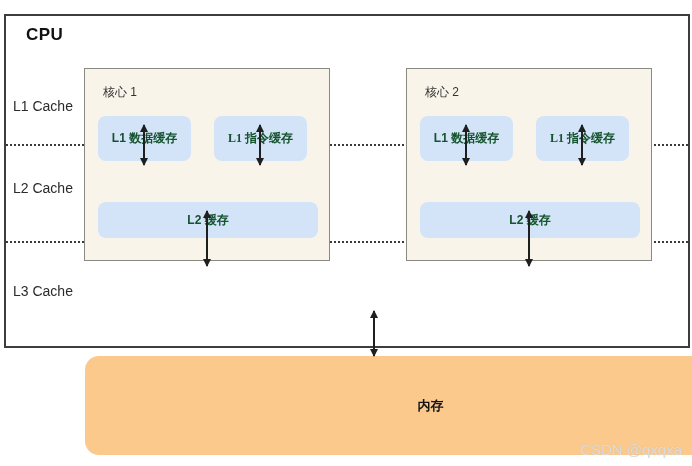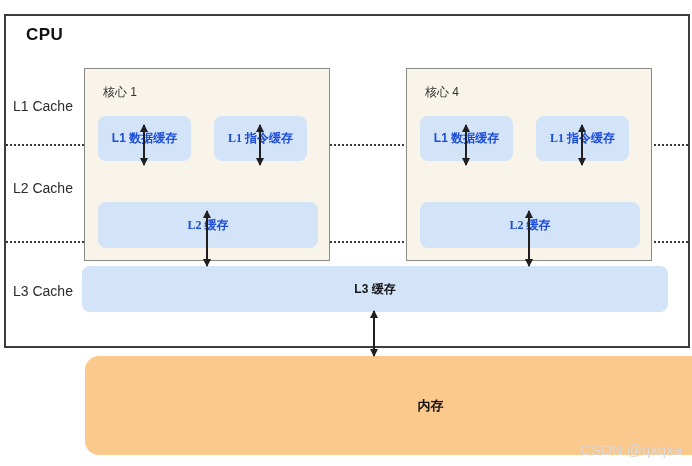--- a/index.html
+++ b/index.html
@@ -41,26 +41,26 @@
     background:var(--core-bg);border:1px solid var(--core-border);margin-top:36px;
   }
   .core-label{
     position:absolute;left:18px;top:15px;
     font-size:12px;color:#333;
   }
 
   .cache-box{
     position:absolute;border-radius:8px;background:var(--cache-bg);
     display:flex;align-items:center;justify-content:center;
-    font-size:12px;font-weight:700;color:#1d4ed8;white-space:nowrap;
+    font-size:12px;font-weight:700;color:#14532d;white-space:nowrap;
   }
   .l1-box{top:47px;width:93px;height:45px;}
   .l1-data{left:13px;}
   .l1-instr{left:129px;font-family:Liberation Serif, serif;}
-  .l2-box{left:13px;top:133px;width:220px;height:46px;font-family:Liberation Serif, serif;}
+  .l2-box{left:13px;top:133px;width:220px;height:36px;}
 
   .l3-box{
     position:absolute;left:82px;top:266px;width:586px;height:46px;
     border-radius:8px;background:var(--cache-bg);
     display:flex;align-items:center;justify-content:center;
     font-size:12px;font-weight:700;color:#141414;
   }
 
   .memory-box{
     position:absolute;left:85px;top:356px;width:660px;height:99px;
@@ -103,27 +103,26 @@
   <div class="dotted-line" style="top:241px"></div>
 
   <div class="core-box" style="left:84px">
     <div class="core-label">核心 1</div>
     <div class="cache-box l1-box l1-data">L1 数据缓存</div>
     <div class="cache-box l1-box l1-instr">L1 指令缓存</div>
     <div class="cache-box l2-box">L2 缓存</div>
   </div>
 
   <div class="core-box" style="left:406px">
-    <div class="core-label">核心 4</div>
+    <div class="core-label">核心 2</div>
     <div class="cache-box l1-box l1-data">L1 数据缓存</div>
     <div class="cache-box l1-box l1-instr">L1 指令缓存</div>
     <div class="cache-box l2-box">L2 缓存</div>
   </div>
 
-  <div class="l3-box">L3 缓存</div>
 
   <div class="memory-box">内存</div>
 
   <div class="varrow" style="left:143px;top:125px;height:40px"></div>
   <div class="varrow" style="left:259px;top:125px;height:40px"></div>
   <div class="varrow" style="left:465px;top:125px;height:40px"></div>
   <div class="varrow" style="left:581px;top:125px;height:40px"></div>
   <div class="varrow" style="left:206px;top:211px;height:55px"></div>
   <div class="varrow" style="left:528px;top:211px;height:55px"></div>
   <div class="varrow" style="left:373px;top:311px;height:45px"></div>

